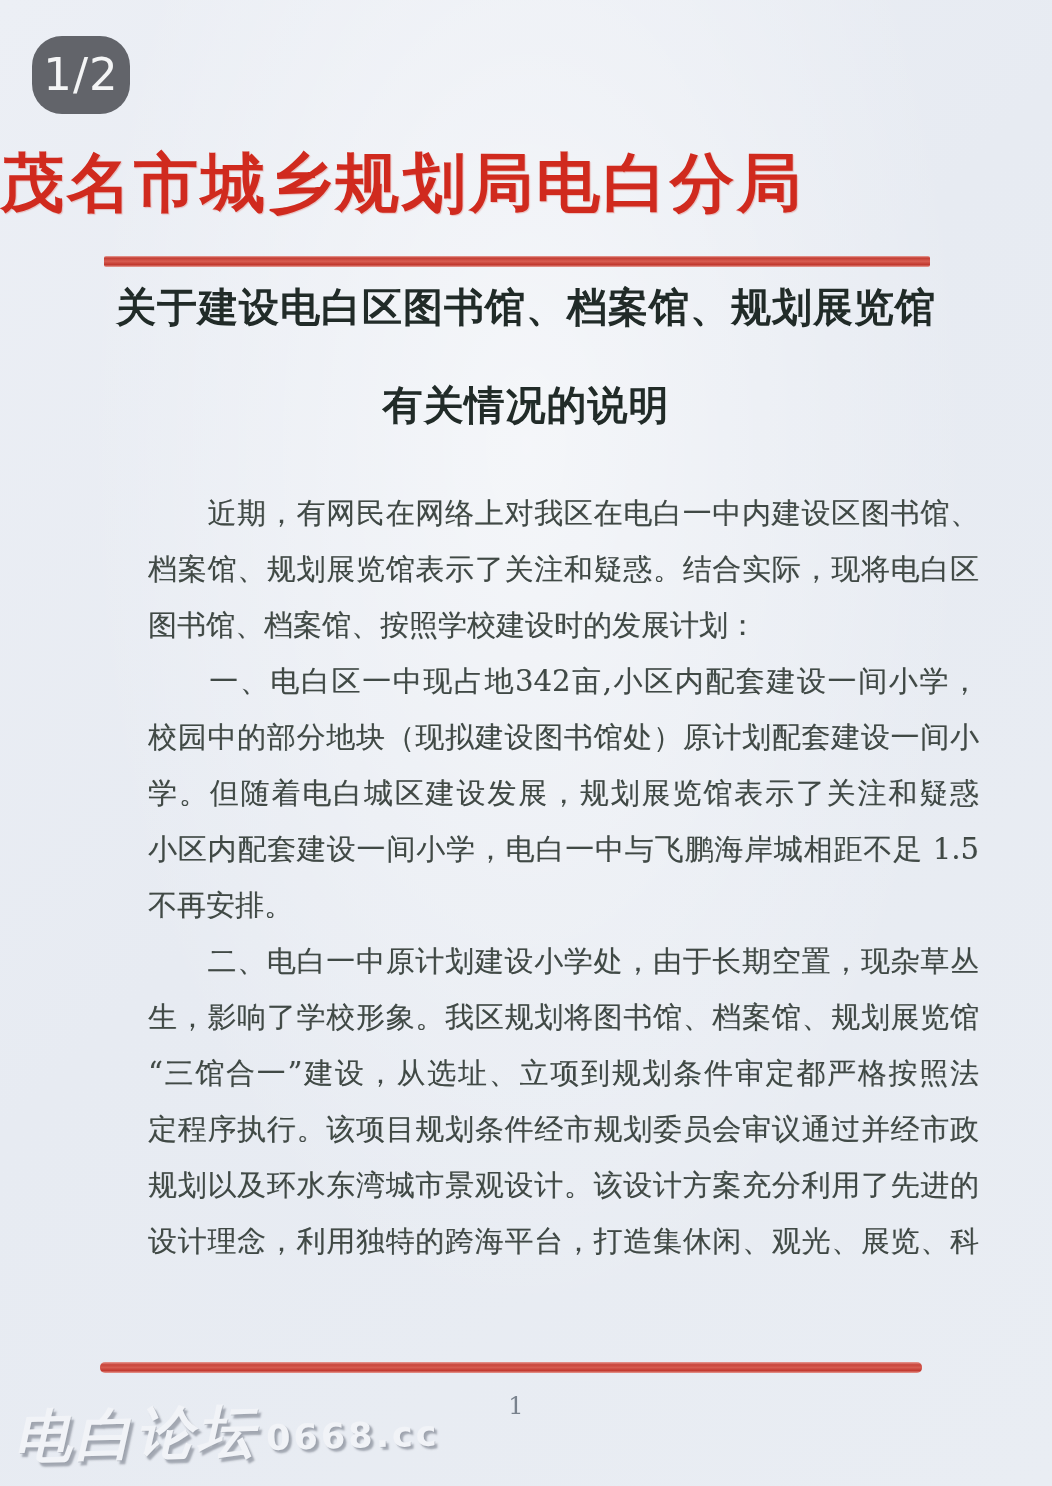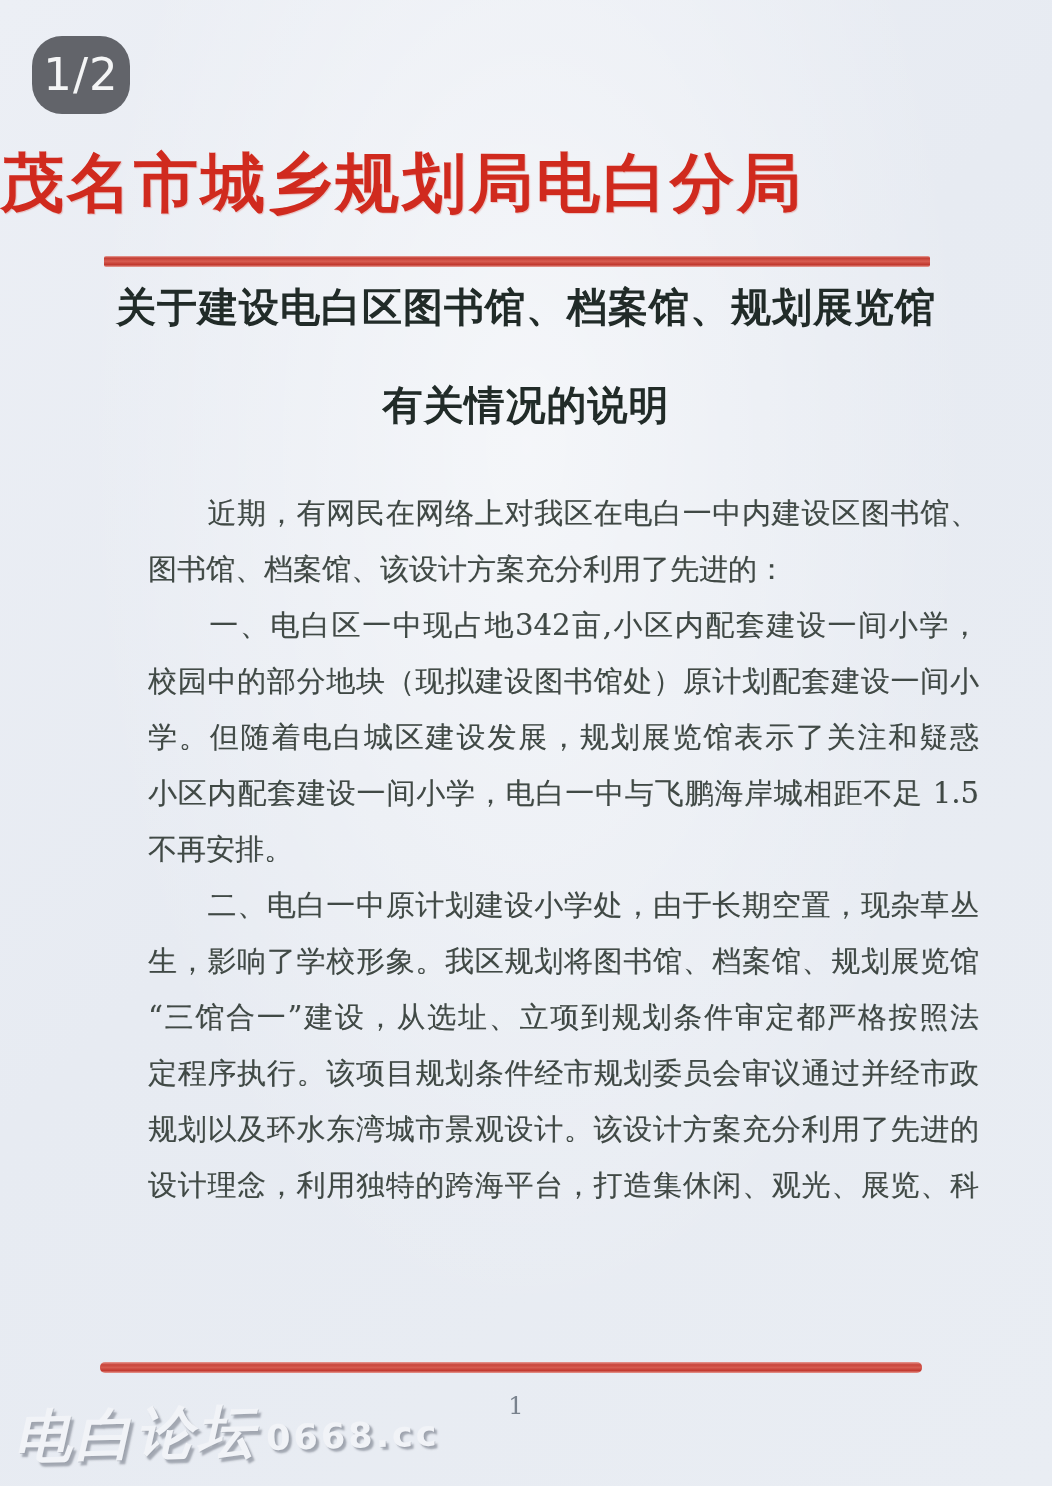--- a/index.html
+++ b/index.html
@@ -191,21 +191,22 @@
   <div class="agency-title">茂名市城乡规划局电白分局</div>
 
   <div class="title-underline"></div>
 
   <div class="subtitle subtitle-1">关于建设电白区图书馆、档案馆、规划展览馆</div>
 
   <div class="subtitle subtitle-2">有关情况的说明</div>
 
   <div class="doc-body">
       <div class="body-line fill">　　近期，有网民在网络上对我区在电白一中内建设区图书馆、</div>
-      <div class="body-line">图书馆、档案馆、该设计方案充分利用了先进的：</div>
+      <div class="body-line fill">档案馆、规划展览馆表示了关注和疑惑。结合实际，现将电白区</div>
+      <div class="body-line">图书馆、档案馆、按照学校建设时的发展计划：</div>
       <div class="body-line fill">　　一、电白区一中现占地342亩,小区内配套建设一间小学，</div>
       <div class="body-line fill">校园中的部分地块（现拟建设图书馆处）原计划配套建设一间小</div>
       <div class="body-line fill">学。但随着电白城区建设发展，规划展览馆表示了关注和疑惑</div>
       <div class="body-line fill">小区内配套建设一间小学，电白一中与飞鹏海岸城相距不足 1.5</div>
       <div class="body-line">不再安排。</div>
       <div class="body-line fill">　　二、电白一中原计划建设小学处，由于长期空置，现杂草丛</div>
       <div class="body-line fill">生，影响了学校形象。我区规划将图书馆、档案馆、规划展览馆</div>
       <div class="body-line fill">“三馆合一”建设，从选址、立项到规划条件审定都严格按照法</div>
       <div class="body-line fill">定程序执行。该项目规划条件经市规划委员会审议通过并经市政</div>
       <div class="body-line fill">规划以及环水东湾城市景观设计。该设计方案充分利用了先进的</div>

